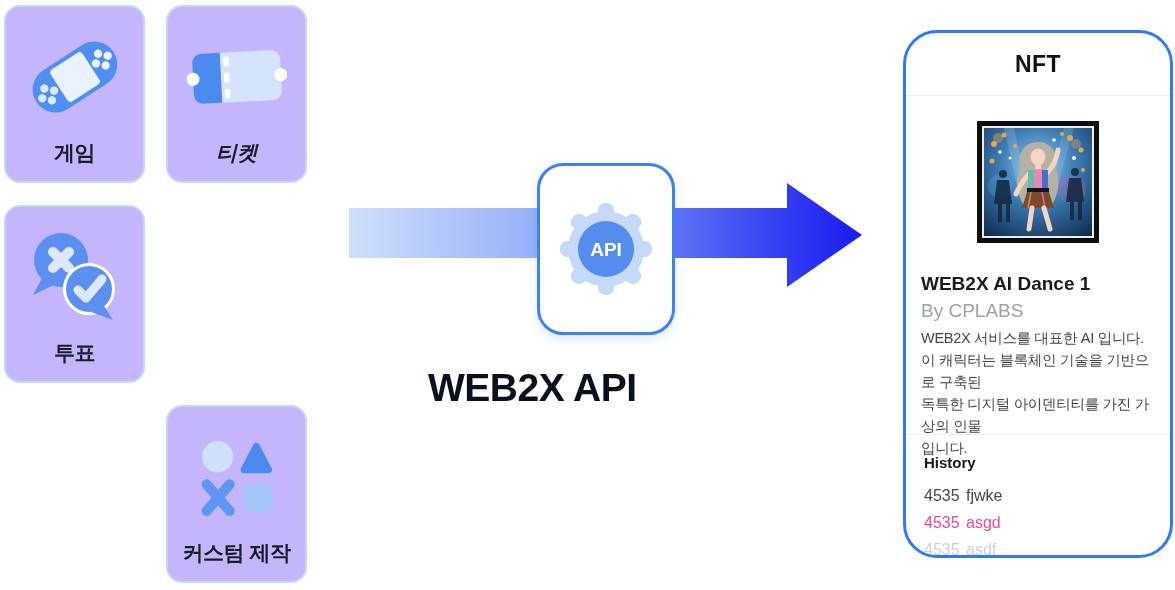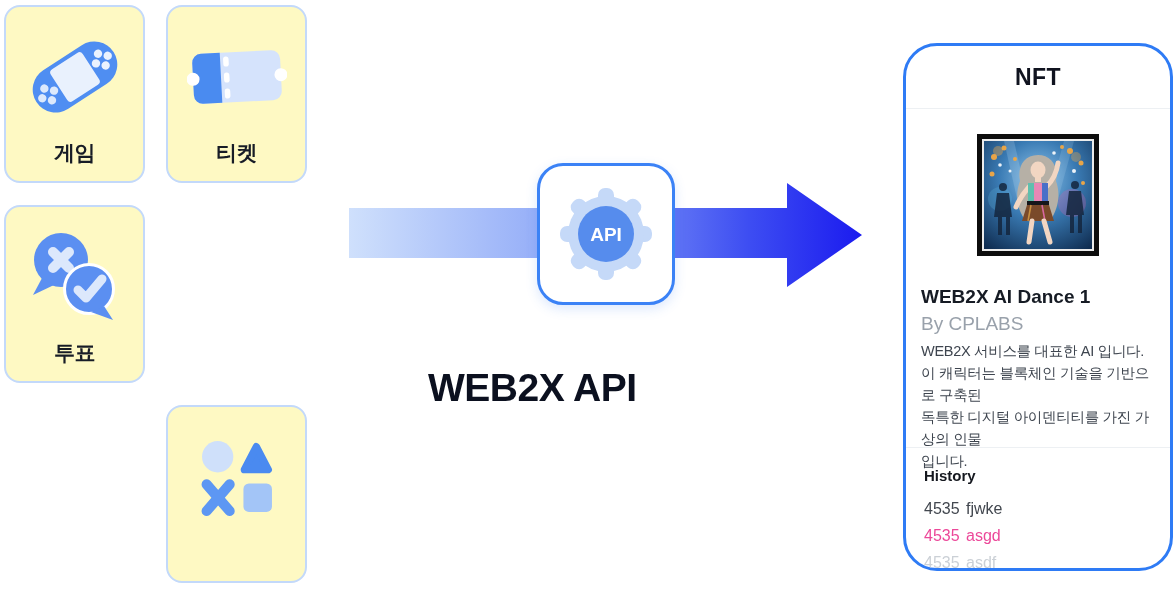--- a/index.html
+++ b/index.html
@@ -1,41 +1,41 @@
 <!DOCTYPE html>
 <html><head>
 <meta charset="utf-8">
 <style>
   * { margin:0; padding:0; box-sizing:border-box; }
   html,body { width:1175px; height:590px; background:#ffffff; overflow:hidden;
               font-family:"Liberation Sans","DejaVu Sans",sans-serif; }
   .stage { position:relative; width:1175px; height:590px; background:#fff; }
 
   
-  .card { position:absolute; width:141px; height:178px; background:#fef9c3;
+  .card { position:absolute; width:141px; height:178px; background:#c4b5fd;
           border:2px solid #c3d9fa; border-radius:16px;
           display:flex; flex-direction:column; align-items:center; }
   .card .icon-wrap { height:116px; margin-top:12px; display:flex; align-items:center; justify-content:center; }
   .card .card-label { font-size:21px; font-weight:700; color:#171c26; margin-top:4px; letter-spacing:-0.5px; }
-  .c1{left:4px;top:5px;} .c2{left:166px;top:5px;}
+  .c1{left:4px;top:5px;} .c2{left:166px;top:5px;font-style:italic;}
   .c3{left:4px;top:205px;} .c4{left:166px;top:205px;}
   .c5{left:4px;top:405px;} .c6{left:166px;top:405px;}
 
   
   .arrow-svg { position:absolute; left:349px; top:183px; z-index:1; }
-  .api-box { position:absolute; left:537px; top:163px; width:138px; height:142px;
+  .api-box { position:absolute; left:537px; top:163px; width:138px; height:172px;
              background:#fff; border:3px solid #3b82f6; border-radius:26px; z-index:2;
              display:flex; align-items:center; justify-content:center;
              box-shadow:0 4px 12px rgba(59,130,246,0.18); }
   .flow-caption { position:absolute; left:428px; top:366px; width:360px; text-align:left;
                   font-size:39px; font-weight:800; color:#0b101f; letter-spacing:-0.5px; }
 
   
   .phone { position:absolute; left:903px; top:30px; width:270px; height:528px;
-           background:#fff; border:3px solid #2e7bf5; border-radius:34px; overflow:hidden; z-index:2;margin-top:13px; }
+           background:#fff; border:3px solid #2e7bf5; border-radius:34px; overflow:hidden; z-index:2; }
   .p-header { position:absolute; top:0; left:0; width:264px; height:62px;
               display:flex; align-items:center; justify-content:center;
               font-size:23px; font-weight:700; color:#10131f; letter-spacing:0.5px; }
   .p-div { position:absolute; left:0; width:264px; height:1px; background:#edf0f3; }
   .p-div1 { top:62px; } .p-div2 { top:401px; }
   .nft-frame { position:absolute; top:88px; left:71px; width:122px; height:122px;
                border:5px solid #0d0d0d; background:#0d0d0d; }
   .nft-frame-inner { width:112px; height:112px; border:2px solid #ececec; margin:-0px; }
   .p-title { position:absolute; top:240px; left:15px; font-size:19px; font-weight:700; color:#161b24; }
   .p-by { position:absolute; top:267px; left:15px; font-size:19px; color:#99a1ab; }
@@ -120,20 +120,21 @@
       <svg width="92" height="92" viewBox="0 0 100 100">
         <circle cx="29" cy="28" r="17" fill="#cfe0fa"></circle>
         <polygon points="71,17 84,42 58,42" fill="#4a8af0" stroke="#4a8af0" stroke-width="8" stroke-linejoin="round"></polygon>
         <g stroke="#5d97f3" stroke-width="11" stroke-linecap="round">
           <line x1="17" y1="58" x2="42" y2="87"></line>
           <line x1="42" y1="58" x2="17" y2="87"></line>
         </g>
         <rect x="57" y="57" width="31" height="31" rx="6" fill="#a3c5f7"></rect>
       </svg>
     </div>
+    <div class="card-label">커스텀 제작</div>
   </div>
 
   <svg class="arrow-svg" width="514" height="104" viewBox="0 0 514 104">
     <defs>
       <linearGradient id="arrowGrad" x1="0" y1="0" x2="1" y2="0">
         <stop offset="0%" stop-color="#cfe0fc"></stop>
         <stop offset="45%" stop-color="#8aa4f7"></stop>
         <stop offset="78%" stop-color="#3d4df2"></stop>
         <stop offset="100%" stop-color="#1b1bef"></stop>
       </linearGradient>

